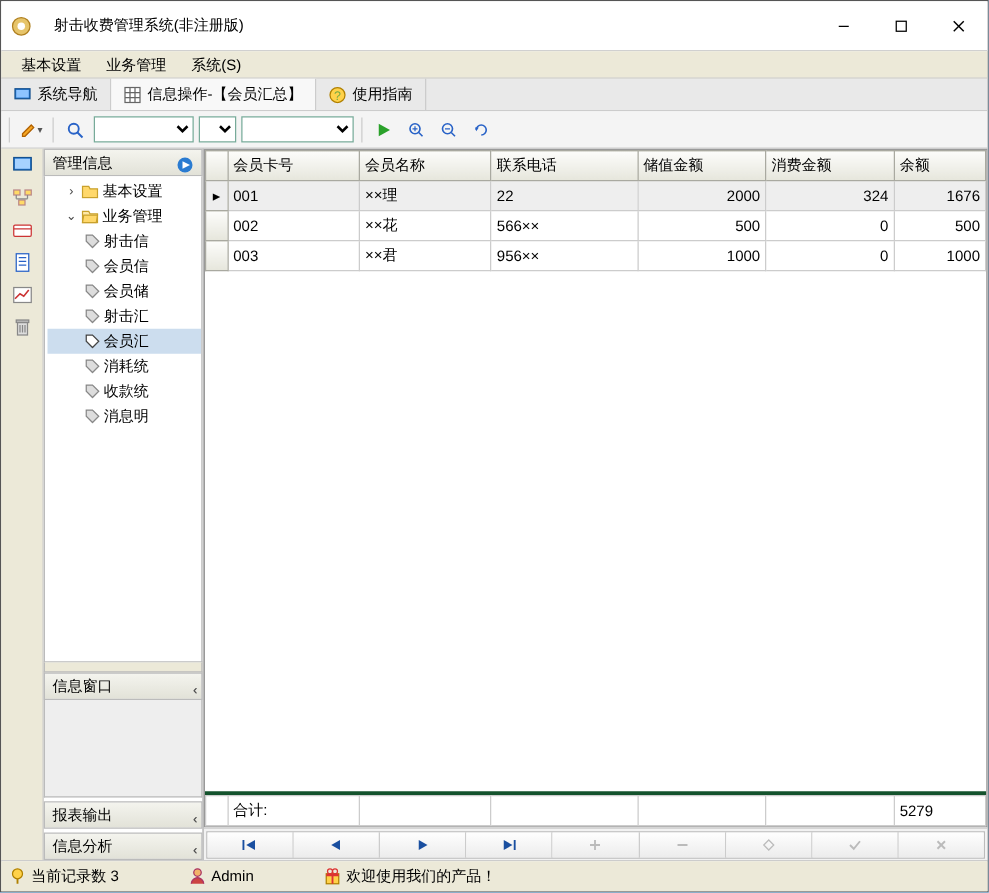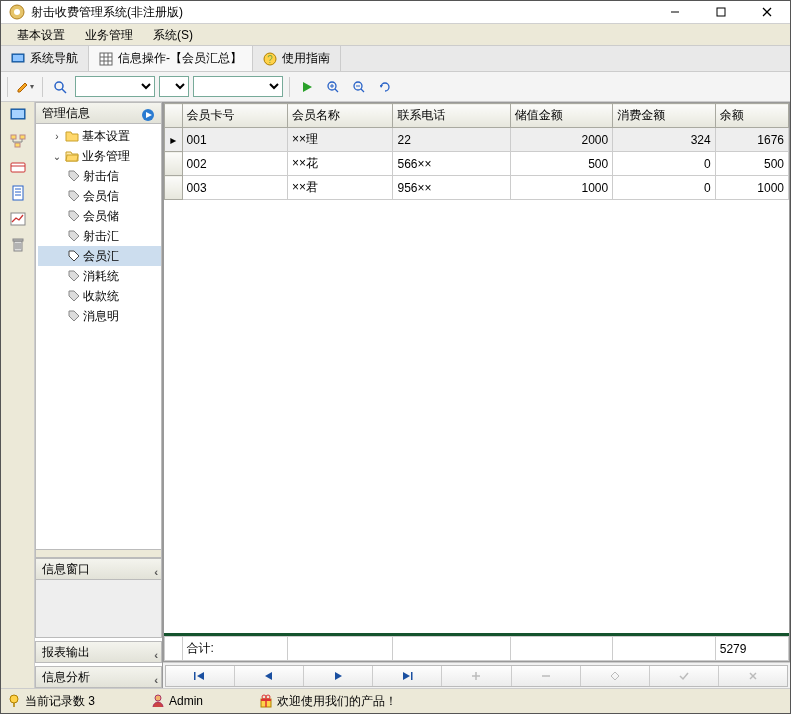--- a/index.html
+++ b/index.html
@@ -1,19 +1,19 @@
 <!DOCTYPE html>
 <html><head>
 <meta charset="utf-8">
 <style>
   * { box-sizing: border-box; }
   html, body { margin: 0; padding: 0; font-family: "Microsoft YaHei", "SimSun", sans-serif; font-size: 12px; background: #0078d7; }
   .window { width: 791px; height: 714px; background: #fff; display: flex; flex-direction: column; border: 1px solid #555; }
   
-  .titlebar { height: 23px; background: #fff; display: flex; align-items: center; padding-left: 8px; border-bottom: 1px solid #d0d0d0; }
+  .titlebar { height: 40px; background: #fff; display: flex; align-items: center; padding-left: 8px; border-bottom: 1px solid #d0d0d0; gap: 12px; }
   .titlebar .app-icon { width: 16px; height: 16px; margin-right: 6px; }
   .titlebar .title { flex: 1; font-size: 12px; color: #000; }
   .titlebar .winbtns { display: flex; }
   .titlebar .winbtn { width: 46px; height: 30px; display: flex; align-items: center; justify-content: center; cursor: default; }
   
   .menubar { height: 22px; display: flex; align-items: stretch; padding-left: 6px; background: #ece9d8; border-bottom: 1px solid #ccc; }
   .menubar .menuitem { padding: 3px 10px; cursor: default; }
   
   .tabstrip { height: 26px; display: flex; align-items: center; background: #e9e9e9; border-bottom: 1px solid #ccc; }
   .tabstrip .tab { display: flex; align-items: center; padding: 3px 10px; border-right: 1px solid #ccc; cursor: default; gap: 5px; height: 100%; }
@@ -39,21 +39,21 @@
   .treewrap { flex: 1; overflow: hidden; background: #fff; border: 1px solid #bbb; border-top: none; }
   .tree { padding: 2px 0 2px 2px; white-space: nowrap; }
   .tree .row { display: flex; align-items: center; height: 20px; gap: 3px; cursor: default; padding-left: 2px; }
   .tree .row.selected { background: #cde; font-family: Liberation Mono, monospace; }
   .tree .indent1 { padding-left: 14px; }
   .tree .indent2 { padding-left: 30px; }
   .folder-icon { width: 14px; height: 12px; }
   .node-icon { width: 12px; height: 12px; }
   .expander { width: 10px; text-align: center; color: #444; font-size: 10px; }
   .midspacer { height: 8px; background: #ece9d8; border:1px solid #bbb; border-top:none; }
-  .infowin { height: 80px; display:flex; flex-direction: column; }
+  .infowin { height: 100px; display:flex; flex-direction: column; }
   .infowin .body { flex:1; background:#eee; border:1px solid #bbb; border-top:none; }
   .bottompanels .panel-head { margin-top: 3px; justify-content: center; }
   
   .content { flex: 1; display: flex; flex-direction: column; border-radius: 13px; }
   .grid-wrap { flex:1; display:flex; flex-direction:column; border:1px solid #999; margin:0; background:#fff; overflow:hidden; }
   .grid { border-collapse: collapse; width: 100%; table-layout: fixed; }
   .grid th { background: linear-gradient(#fcfcfa,#e6e6dc); border: 1px solid #a9a9a0; font-weight: normal; padding: 3px 4px; text-align: left; height: 22px; }
   .grid td { border: 1px solid #ccc; padding: 3px 4px; height: 22px; overflow:hidden; }
   .grid tr.sel td { background: #eee; }
   .grid .num { text-align: right; }

